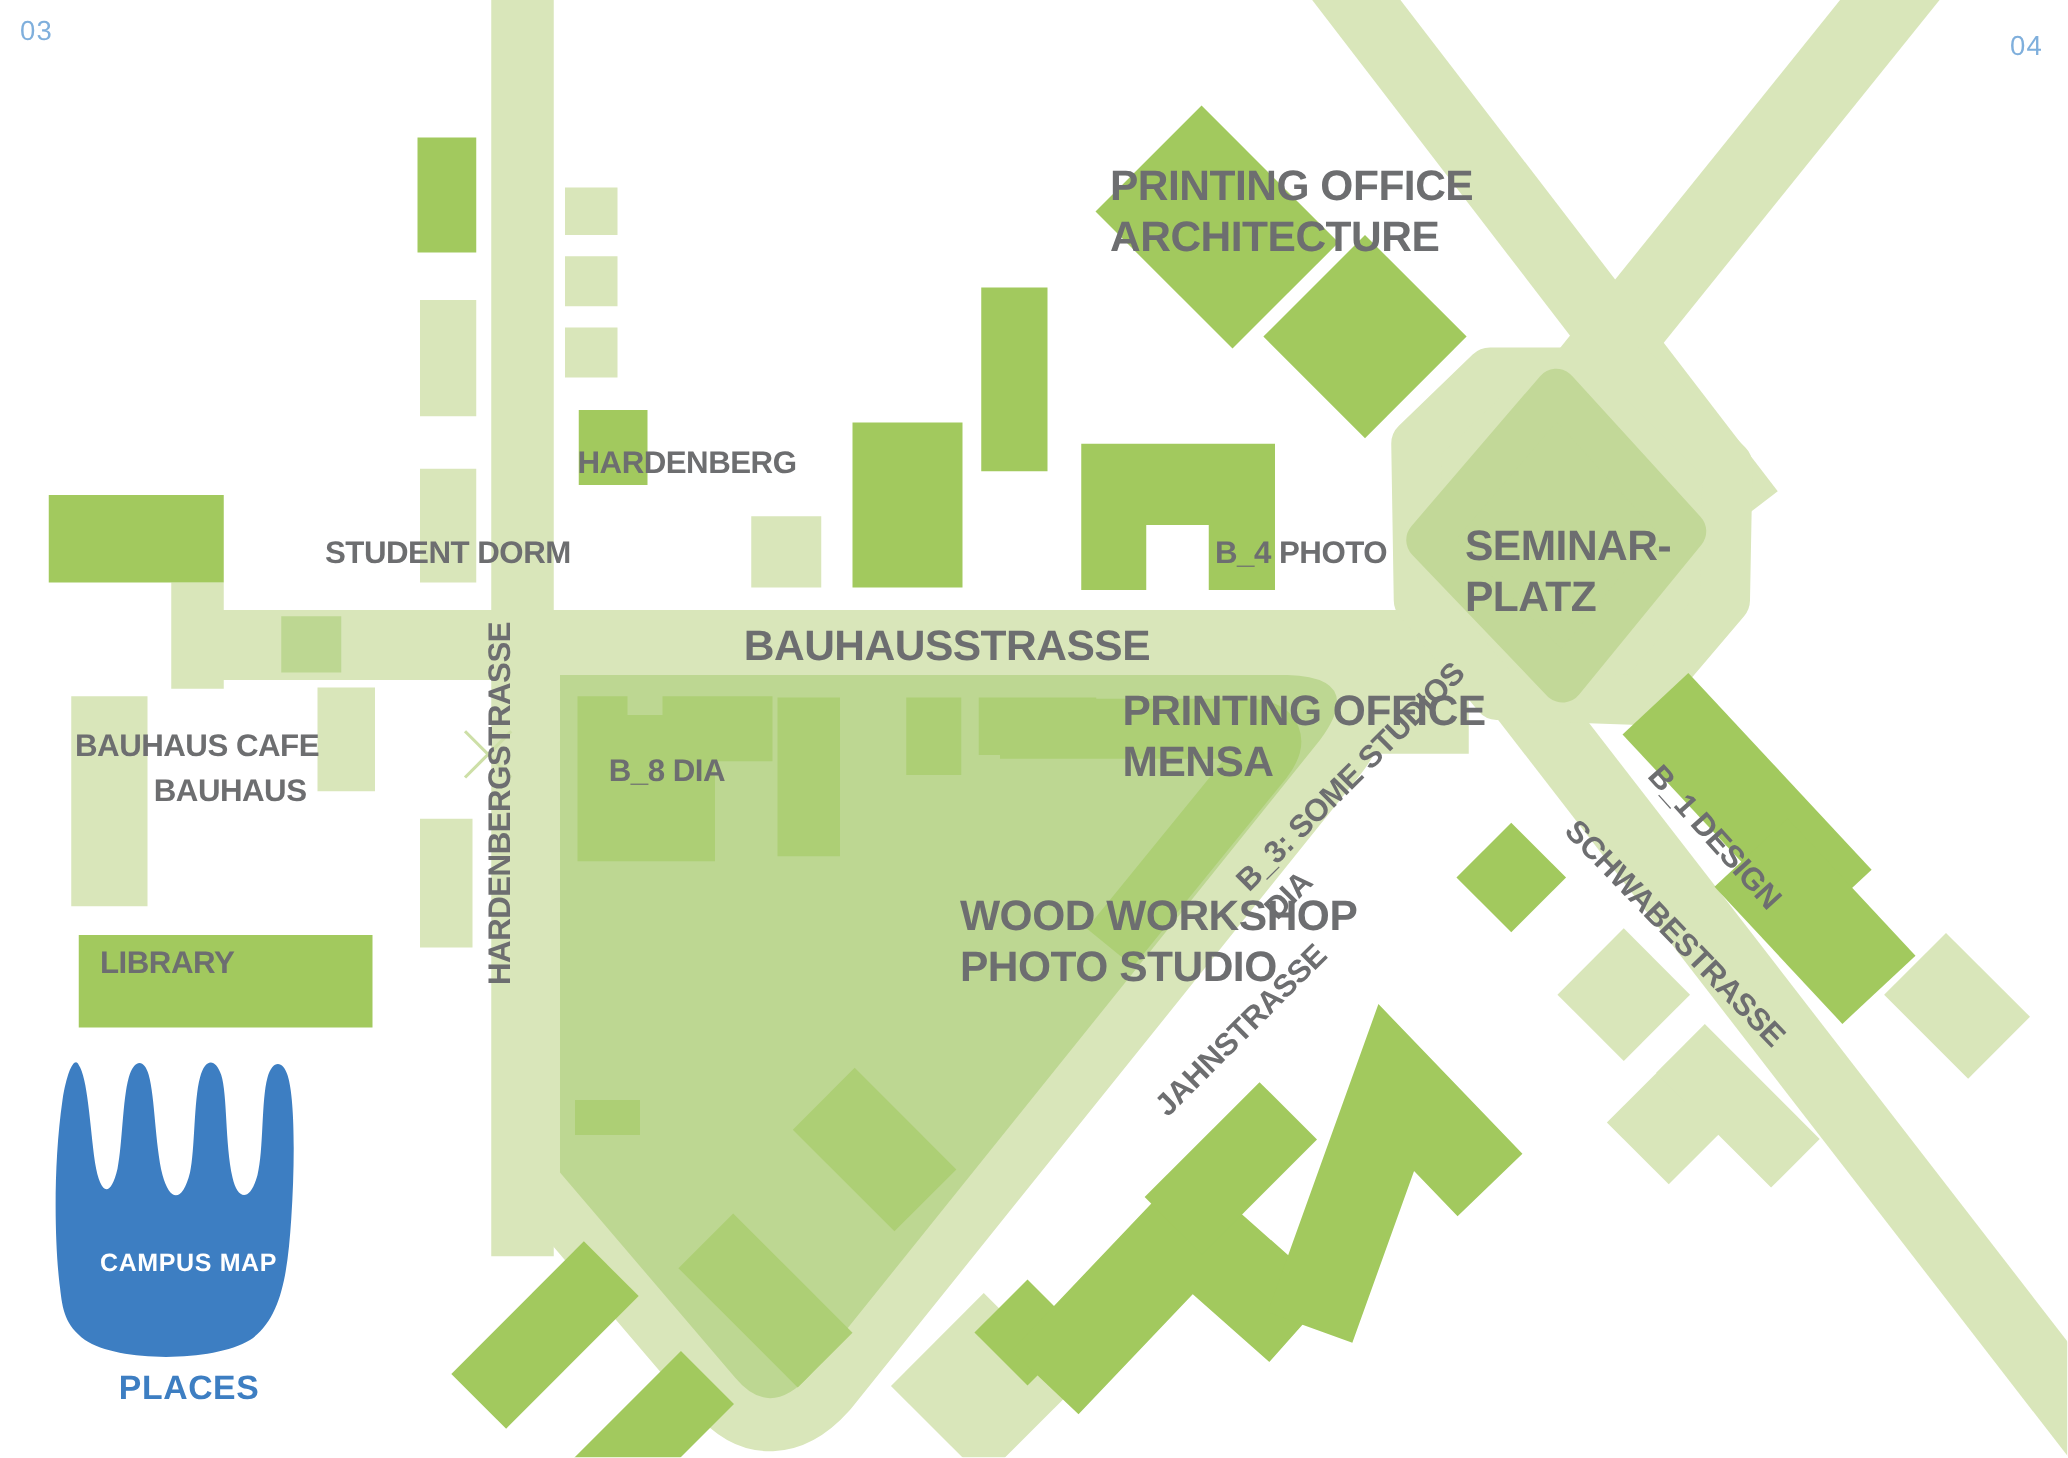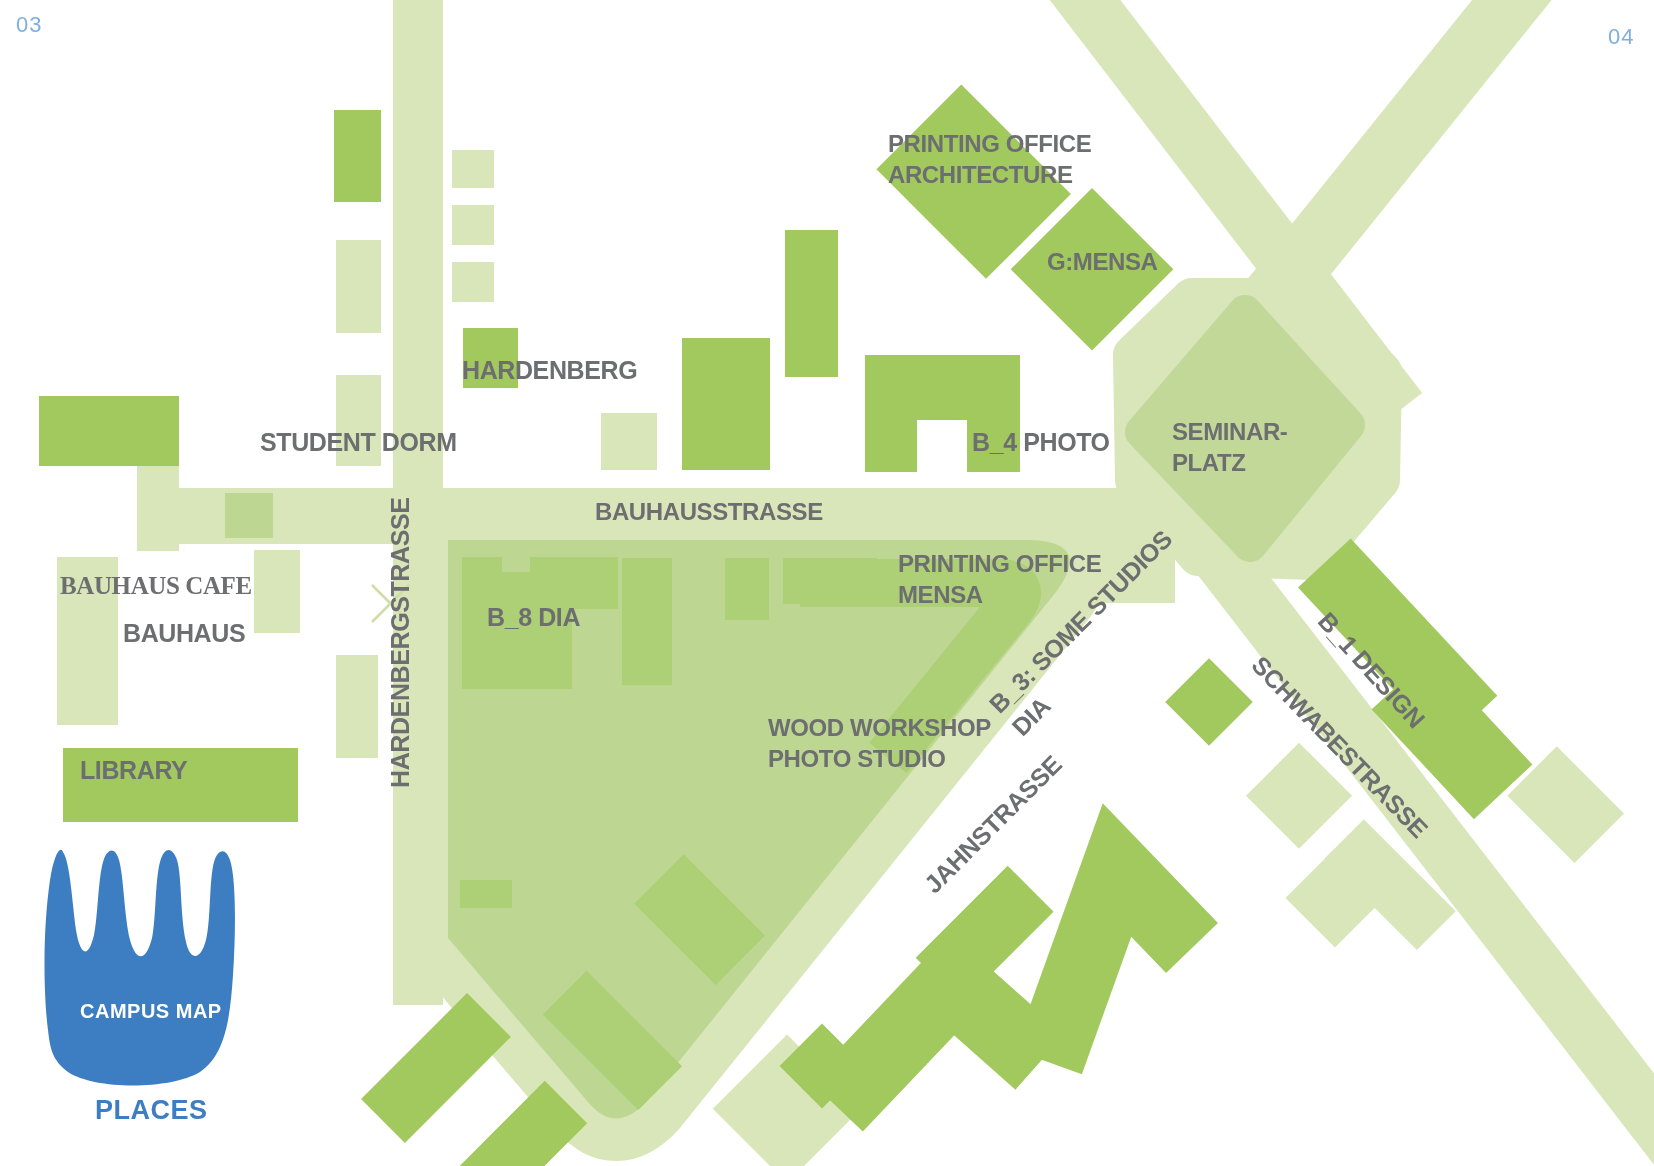--- a/index.html
+++ b/index.html
@@ -5,21 +5,21 @@
   html,body{margin:0;padding:0;background:#ffffff;}
   #stage{
     position:relative;width:1654px;height:1166px;overflow:hidden;background:#ffffff;
     font-family:"Liberation Sans",sans-serif;
   }
   #mapsvg{position:absolute;left:0;top:0;}
   .lbl{
     position:absolute;font-weight:700;font-size:25px;color:#6d6e70;
     letter-spacing:-0.4px;white-space:nowrap;line-height:1.0;
   }
-  .lbl.big{font-size:24px;}
+  .lbl.big{font-size:34px;}
   .pagenum{
     position:absolute;font-weight:400;font-size:22px;color:#7fafdc;letter-spacing:1px;
   }
   .rot{transform-origin:0 0;}
   .logo-label{
     position:absolute;font-weight:700;font-size:20px;color:#ffffff;letter-spacing:0.5px;white-space:nowrap;
   }
   .caption{
     position:absolute;font-weight:700;font-size:27px;color:#3d7ec2;letter-spacing:0.5px;white-space:nowrap;
   }
@@ -124,34 +124,33 @@
 
   <div class="pagenum" style="left:16px;top:12px;">03</div>
   <div class="pagenum" style="left:1608px;top:24px;">04</div>
 
   <div class="lbl big two-line" style="left:888px;top:132px;">
     <div>PRINTING OFFICE</div>
     <div>ARCHITECTURE</div>
   </div>
 
   <div class="lbl big two-line" style="left:1047px;top:250px;">
-    <div>G:MENSA</div>
   </div>
 
   <div class="lbl" style="left:462px;top:358px;">HARDENBERG</div>
   <div class="lbl" style="left:260px;top:430px;">STUDENT DORM</div>
   <div class="lbl" style="left:972px;top:430px;">B_4 PHOTO</div>
 
   <div class="lbl big two-line" style="left:1172px;top:420px;">
     <div>SEMINAR-</div>
     <div>PLATZ</div>
   </div>
 
   <div class="lbl big" style="left:595px;top:500px;">BAUHAUSSTRASSE</div>
-  <div class="lbl" style="left:60px;top:573px;font-family:Liberation Serif, serif;">BAUHAUS CAFE</div>
+  <div class="lbl" style="left:60px;top:585px;">BAUHAUS CAFE</div>
   <div class="lbl" style="left:123px;top:621px;">BAUHAUS</div>
   <div class="lbl" style="left:487px;top:605px;">B_8 DIA</div>
 
   <div class="lbl big two-line" style="left:898px;top:552px;">
     <div>PRINTING OFFICE</div>
     <div>MENSA</div>
   </div>
 
   <div class="lbl two-line rot" style="left:985px;top:700px;transform:rotate(-45deg);">
     <div>B_3: SOME STUDIOS</div>

